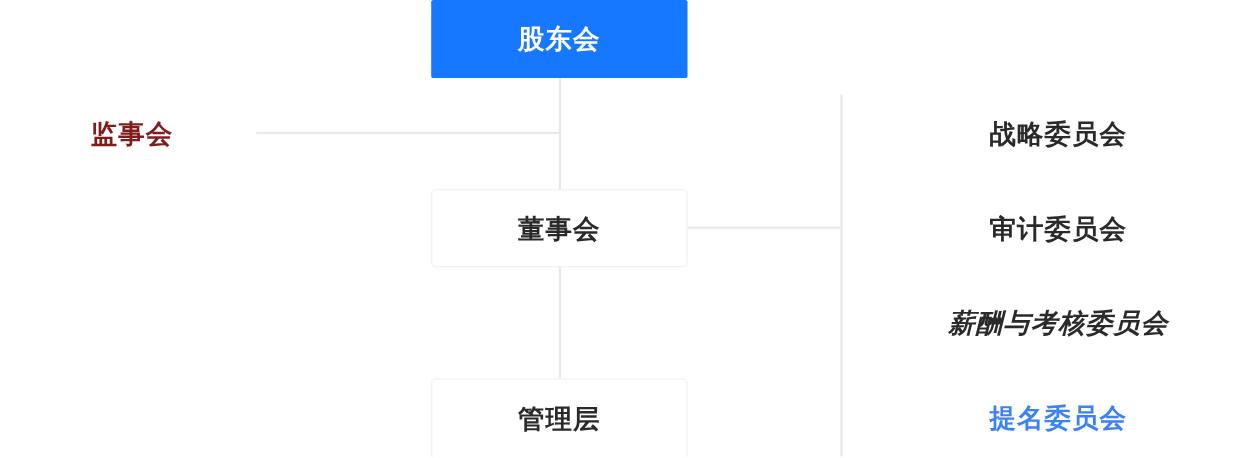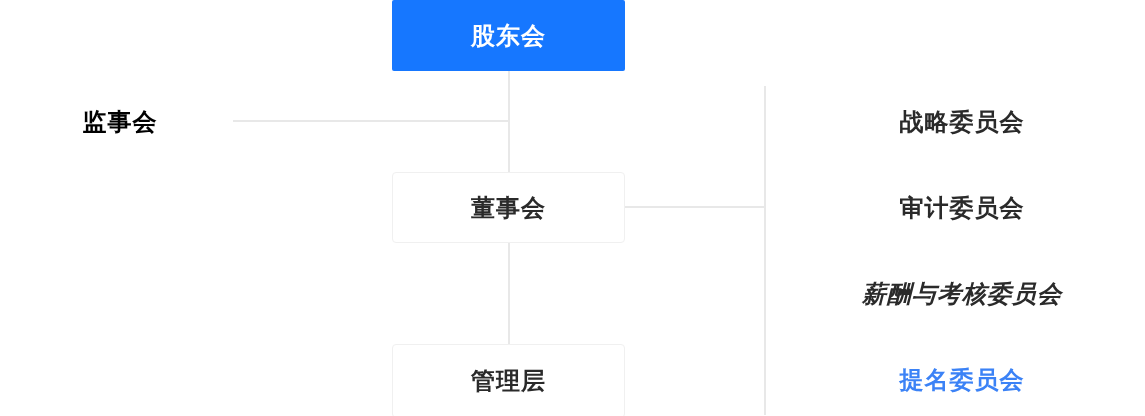--- a/index.html
+++ b/index.html
@@ -66,21 +66,21 @@
 
 <div class="canvas">
 
   <div class="line v-line" id="line-root-down" style="background: rgb(232, 232, 232);"></div>
   <div class="line h-line" id="line-supervisory" style="background: rgb(232, 232, 232);"></div>
   <div class="line h-line" id="line-board-right" style="background: rgb(232, 232, 232);"></div>
   <div class="line v-line" id="line-committees" style="background: rgb(232, 232, 232);"></div>
 
   <div class="root-node" id="node-root" style="background: rgb(22, 119, 255); color: rgb(255, 255, 255);">股东会</div>
 
-  <div class="node-label" id="node-supervisory" style="color: #000000;">监事会</div>
+  <div class="node-label" id="node-supervisory" style="color: #7f1d1d;">监事会</div>
 
   <div class="card-node" id="node-board" style="border-color: rgb(240, 240, 240); color: rgb(42, 42, 42);">董事会</div>
 
   <div class="card-node" id="node-management" style="border-color: rgb(240, 240, 240); color: rgb(42, 42, 42);">管理层</div>
 
   <div class="node-label committee" id="committee-0" style="color: rgb(42, 42, 42);">战略委员会</div>
   <div class="node-label committee" id="committee-1" style="color: rgb(42, 42, 42);">审计委员会</div>
   <div class="node-label committee" id="committee-2" style="color: rgb(42, 42, 42); font-style: italic;">薪酬与考核委员会</div>
   <div class="node-label committee" id="committee-3" style="color: #3b82f6;">提名委员会</div>
 

